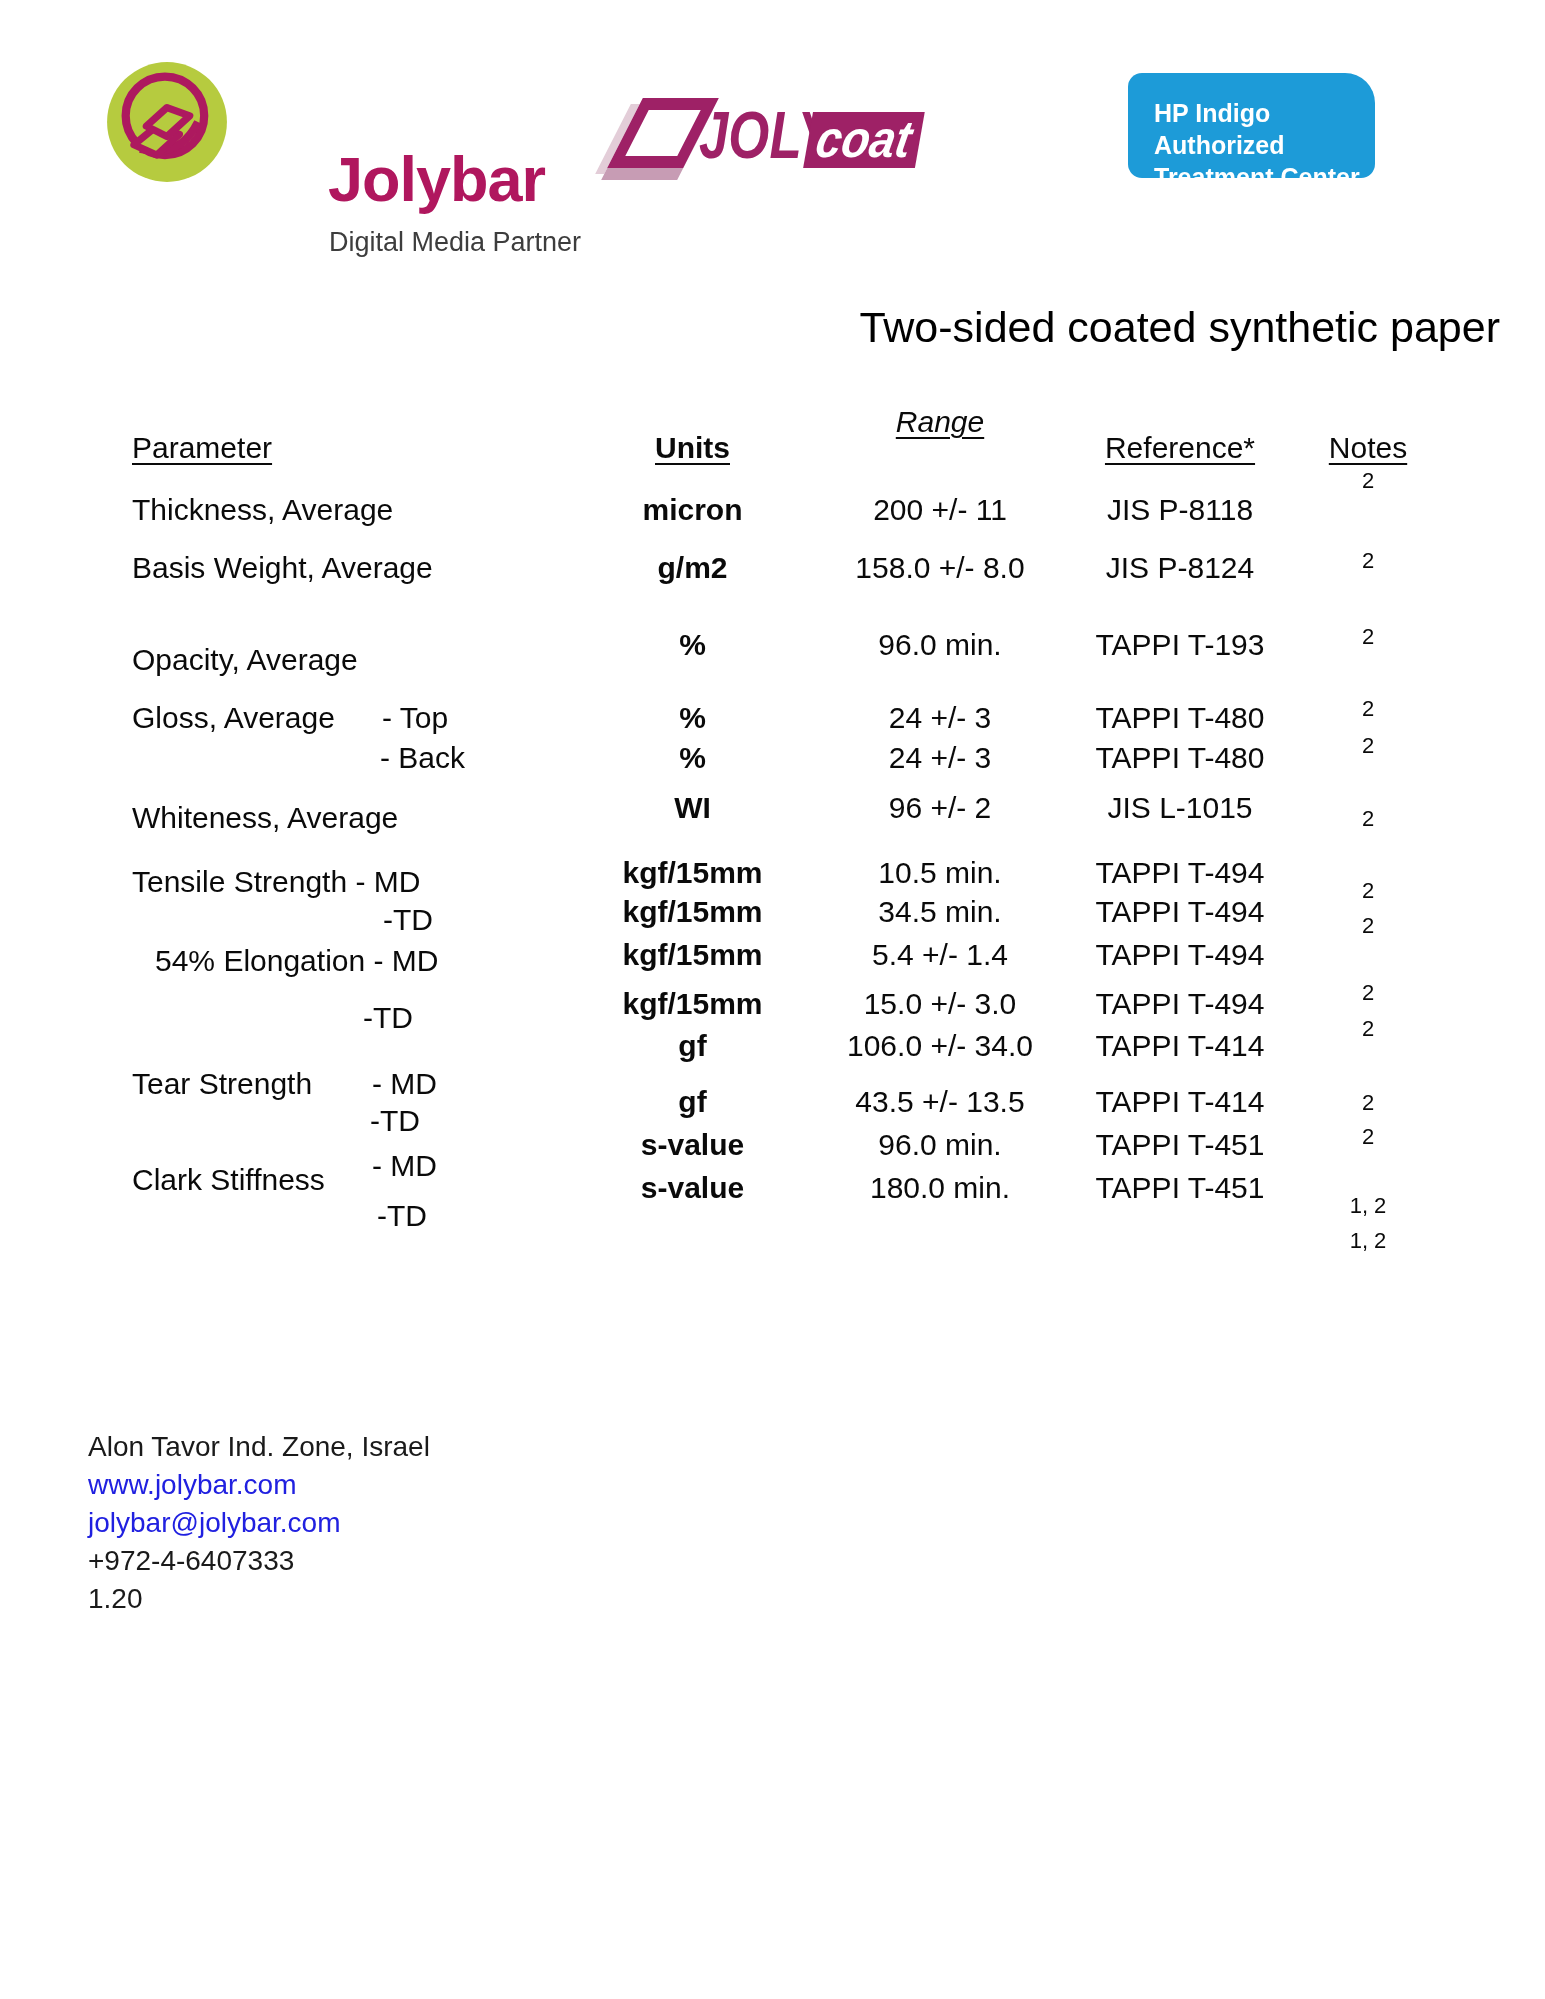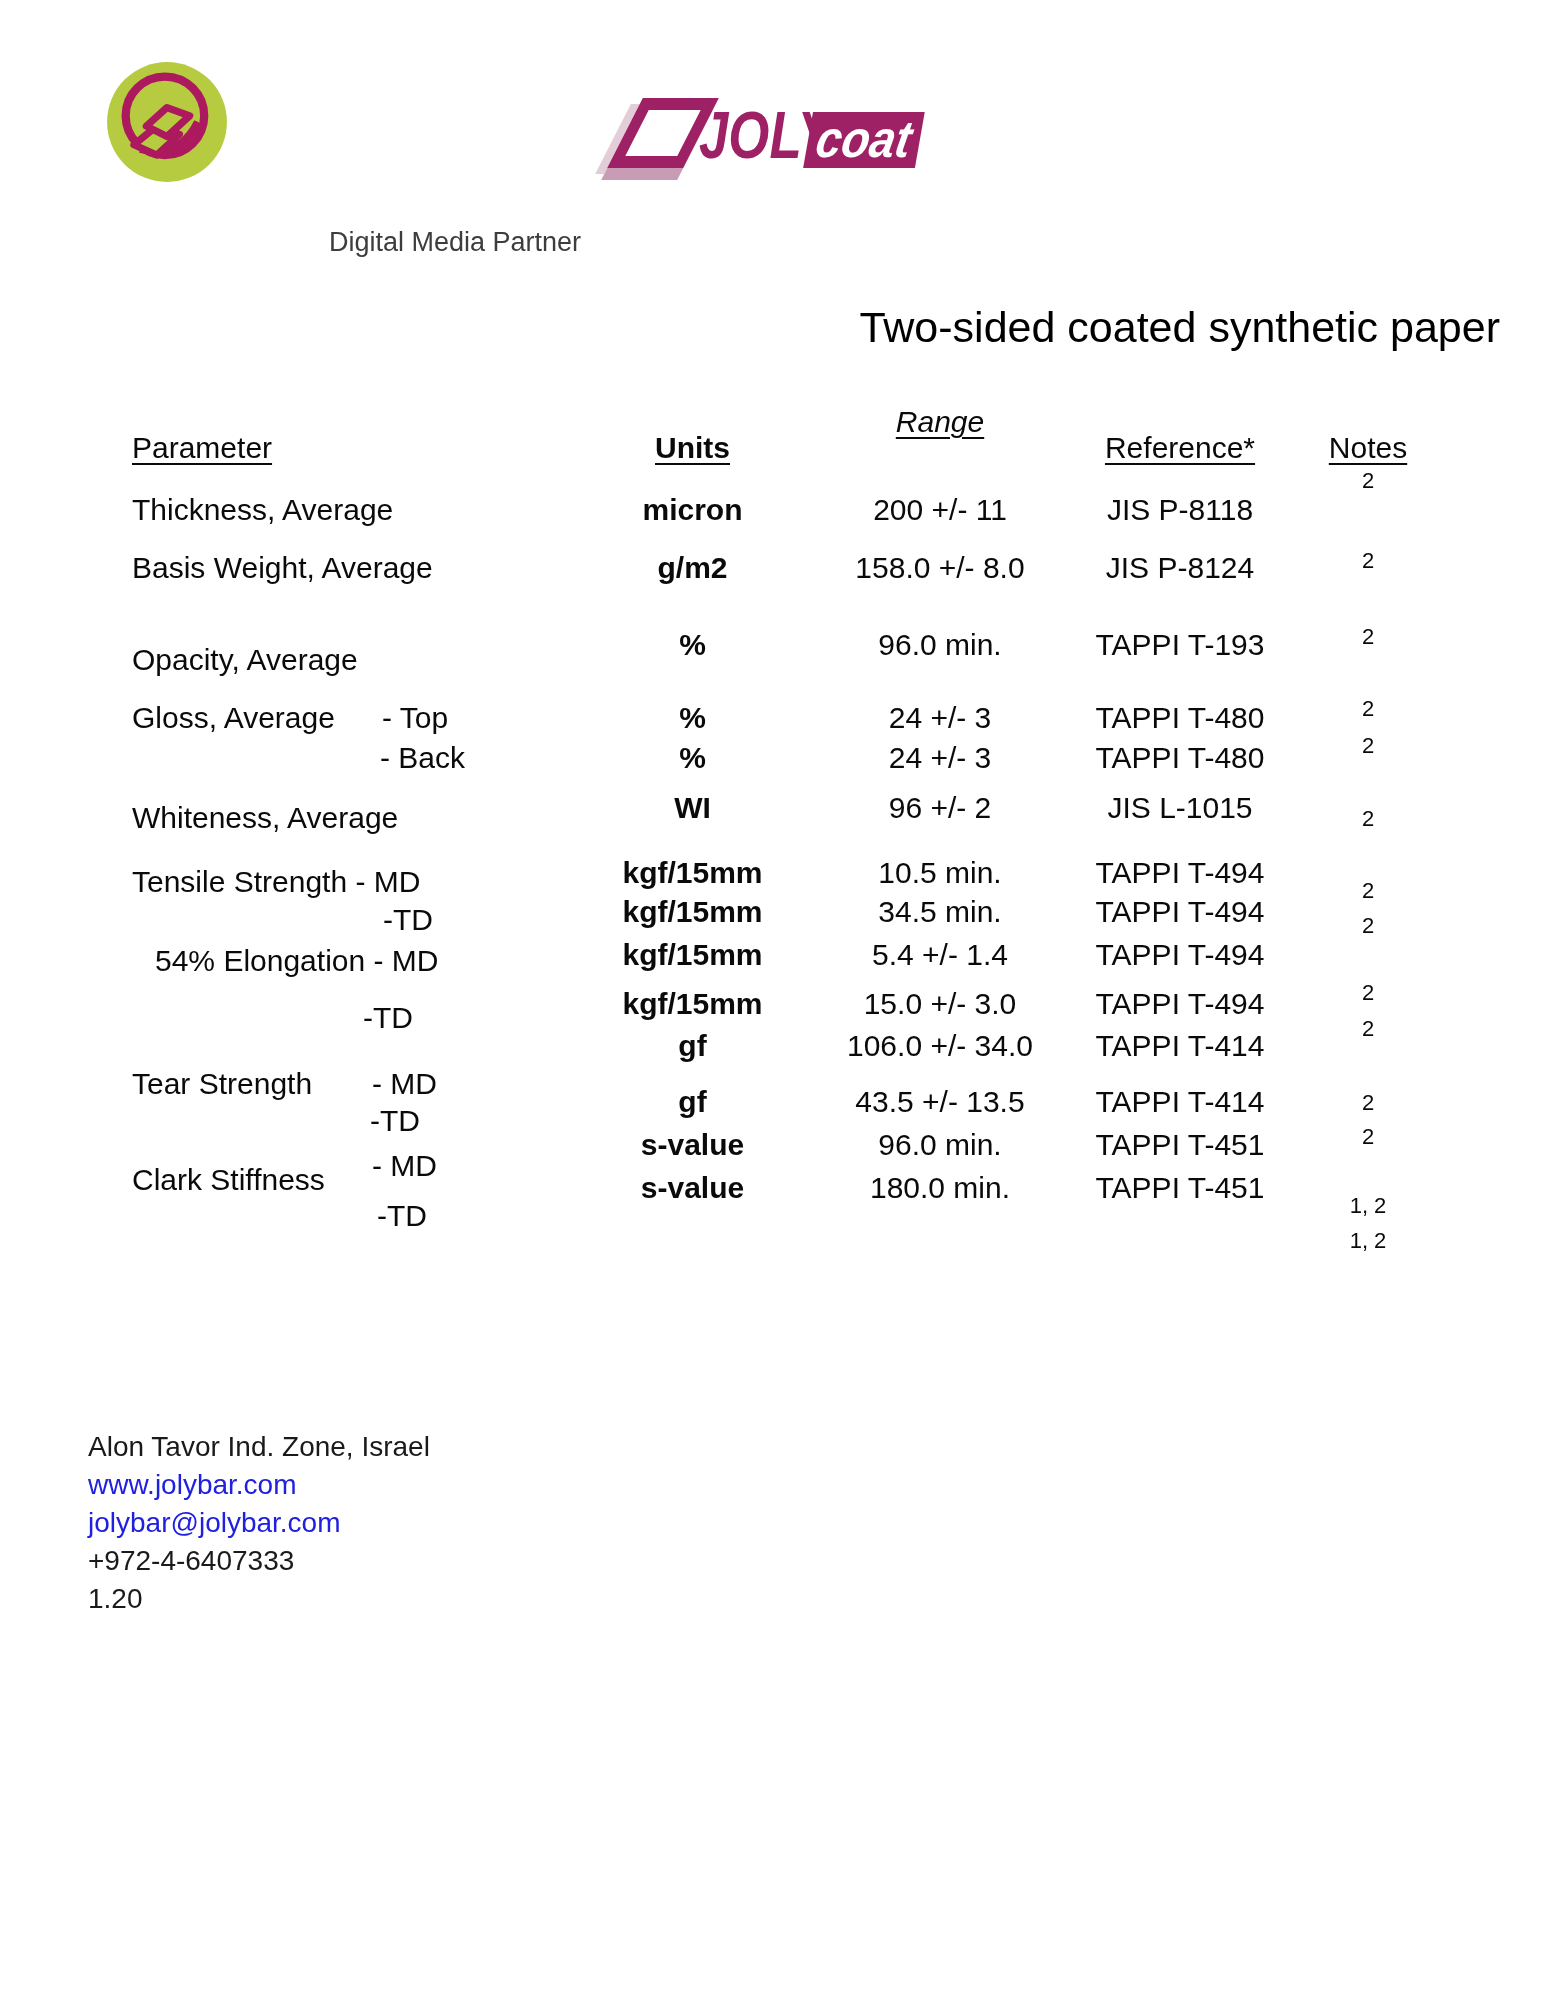--- a/index.html
+++ b/index.html
@@ -66,31 +66,36 @@
   <div class="jolybar-logo">
     <svg width="124" height="124" viewBox="0 0 120 120" style="position:absolute;left:5px;top:5px;">
       <circle cx="60" cy="60" r="58" fill="#b6cb3f"></circle>
       <circle cx="58" cy="54" r="38" fill="none" stroke="#ad195f" stroke-width="8"></circle>
       <path d="M34 86 Q72 96 90 60" stroke="#ad195f" stroke-width="8" fill="none"></path>
       <g stroke="#ad195f" stroke-width="7" fill="#b6cb3f" stroke-linejoin="round">
         <path d="M28 82 L50 64 L72 72 L50 92 Z"></path>
         <path d="M40 64 L60 46 L82 54 L60 74 Z"></path>
       </g>
     </svg>
+    <div class="jolybar-brand">Jolybar</div>
     <div class="jolybar-tagline">Digital Media Partner</div>
   </div>
 
   <div class="jolycoat-logo">
     <div class="pg pg-l2"></div>
     <div class="pg pg-l1"></div>
     <div class="pg pg-main"></div>
     <div class="jolycoat-joly">JOLY</div>
     <div class="jolycoat-coat">coat</div>
   </div>
 
+  <div class="hp-badge">
+    <div>HP Indigo Authorized</div>
+    <div>Treatment Center</div>
+  </div>
 
   <div class="doc-title">Two-sided coated synthetic paper</div>
 
   <div>
 
     <div class="cell p hdr" style="top:430px;">Parameter</div>
     <div class="cell u hdr" style="top:430px;">Units</div>
     <div class="cell rg hdr" style="top:404px;font-style:italic;">Range</div>
     <div class="cell ref hdr" style="top:430px;">Reference*</div>
     <div class="cell n hdr" style="top:430px; font-size:30px; line-height:36px;">Notes</div>

